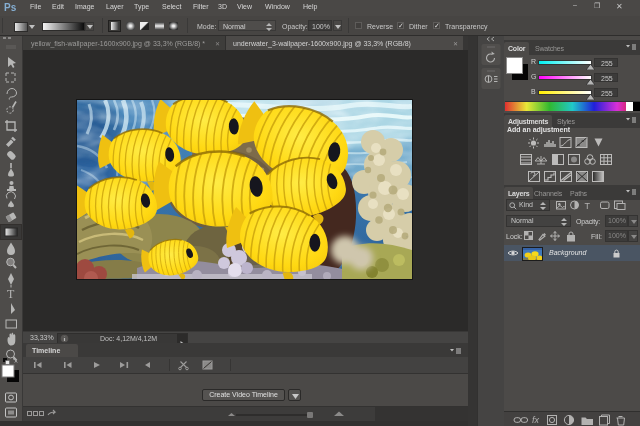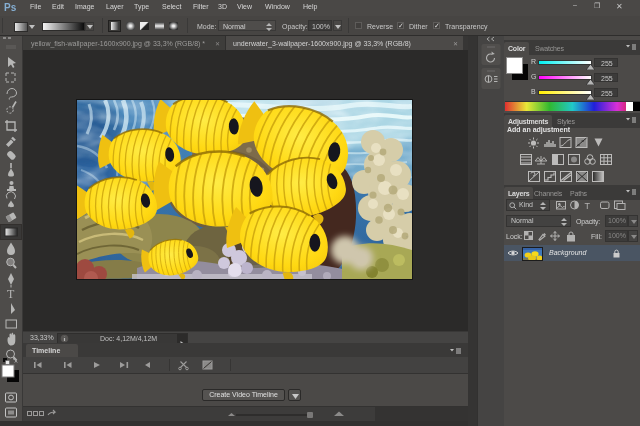--- a/index.html
+++ b/index.html
@@ -665,14 +665,30 @@
             <ellipse cx="16.5" cy="8" rx="3" ry="2.4" fill="#f2d018"></ellipse>
           </svg>
       </div>
       <span style="position:absolute;left:45px;top:4px;font-size:7px;font-style:italic;color:#e4e4e4;">Background</span>
       <svg style="position:absolute;left:108px;top:4px" width="9" height="9">
           <rect x="1.5" y="4" width="6" height="4.5" fill="#cccccc"></rect>
           <path d="M2.8 4 v-1.2 a1.7 1.7 0 0 1 3.4 0 v1.2" fill="none" stroke="#cccccc"></path>
         </svg>
     </div>
 
+    <div class="ab" style="left:0;top:375px;width:136px;height:15px;background:#434140;border-top:1px solid #302f2e;box-sizing:border-box;">
+      <svg width="136" height="14" style="position:absolute;left:0;top:1px">
+        <g fill="none" stroke="#b3b2b1">
+          <path d="M10 7 a2.3 2.3 0 0 1 2.3 -2.3 h2 a2.3 2.3 0 0 1 0 4.6 h-2 A2.3 2.3 0 0 1 10 7 Z M17 7 a2.3 2.3 0 0 1 2.3 -2.3 h2 a2.3 2.3 0 0 1 0 4.6 h-2 A2.3 2.3 0 0 1 17 7 Z"></path>
+          <text x="28" y="10" font-size="9" font-style="italic" fill="#b3b2b1" stroke="none" font-family="Liberation Sans">fx</text>
+          <rect x="43.5" y="2.5" width="9" height="9"></rect>
+            <circle cx="48" cy="7" r="2.6"></circle>
+          <circle cx="65" cy="7" r="4.6"></circle>
+            <path d="M65 2.4 a4.6 4.6 0 0 1 0 9.2 Z" fill="#b3b2b1" stroke="none"></path>
+          <path d="M77.5 4.5 h4 l1.5 1.5 h6 v6 h-11.5 Z" fill="#b3b2b1" stroke="none"></path>
+          <rect x="95.5" y="3.5" width="8" height="8.5"></rect>
+            <path d="M97.5 3.5 v-1.5 h8 v8.5 h-2"></path>
+          <path d="M112.5 5 h8 M113.5 5 l0.8 7 h5.4 l0.8 -7 M114.5 3.5 h4"></path>
+        </g>
+      </svg>
+    </div>
   </div>
 </div>
 
 </body></html>

